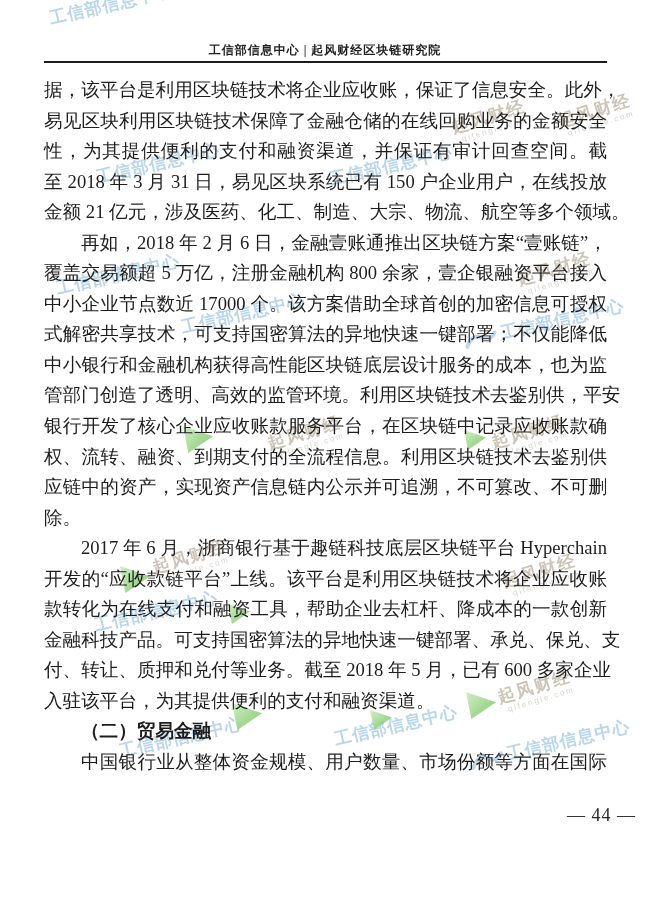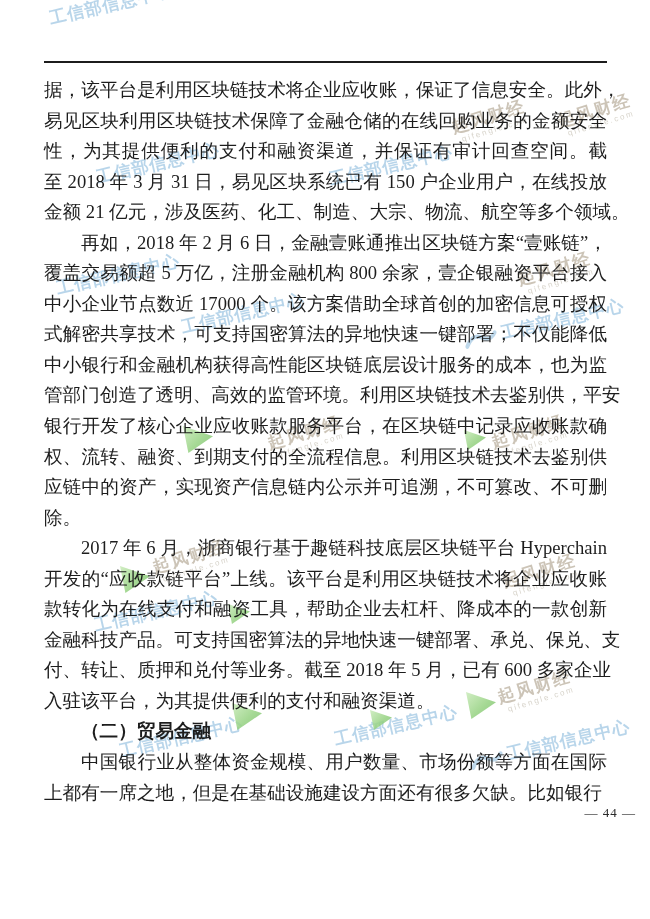--- a/index.html
+++ b/index.html
@@ -34,21 +34,21 @@
     text-justify:inter-ideograph;
     white-space:nowrap;
     overflow:visible;
   }
   .line.plast{text-align-last:left;font-family:Liberation Serif, serif;}
   .line.indent{padding-left:37px;}
   .line.bold{font-weight:bold;}
   
   .page-num{
     position:absolute;top:805px;right:14px;
-    font-size:13px;letter-spacing:1px;color:#2a2a2a;z-index:2;
+    font-size:18px;letter-spacing:1px;color:#2a2a2a;z-index:2;
   }
   
   .wm-layer{position:absolute;inset:0;z-index:1;pointer-events:none;}
   .wm-blue{
     position:absolute;display:flex;align-items:center;gap:4px;
     transform:rotate(-13deg);white-space:nowrap;
     color:rgba(125,178,216,.55);font-weight:bold;font-size:17px;
     letter-spacing:1px;
   }
   .wm-blue svg{flex:0 0 auto;}
@@ -151,20 +151,21 @@
 
     <div class="wm-tri" style="left:183px;top:426px"></div>
     <div class="wm-tri small" style="left:464px;top:430px"></div>
     <div class="wm-tri" style="left:120px;top:566px"></div>
     <div class="wm-tri small" style="left:228px;top:604px"></div>
     <div class="wm-tri" style="left:466px;top:692px"></div>
     <div class="wm-tri small" style="left:370px;top:710px"></div>
     <div class="wm-tri" style="left:232px;top:703px"></div>
   </div>
 
+  <div class="hdr-text">工信部信息中心 | 起风财经区块链研究院</div>
   <div class="hdr-rule"></div>
 
   <div class="doc-body">
       <div class="line">据，该平台是利用区块链技术将企业应收账，保证了信息安全。此外，</div>
       <div class="line">易见区块利用区块链技术保障了金融仓储的在线回购业务的金额安全</div>
       <div class="line">性，为其提供便利的支付和融资渠道，并保证有审计回查空间。截</div>
       <div class="line">至 2018 年 3 月 31 日，易见区块系统已有 150 户企业用户，在线投放</div>
       <div class="line plast">金额 21 亿元，涉及医药、化工、制造、大宗、物流、航空等多个领域。</div>
       <div class="line indent">再如，2018 年 2 月 6 日，金融壹账通推出区块链方案“壹账链”，</div>
       <div class="line">覆盖交易额超 5 万亿，注册金融机构 800 余家，壹企银融资平台接入</div>
@@ -177,18 +178,17 @@
       <div class="line">应链中的资产，实现资产信息链内公示并可追溯，不可篡改、不可删</div>
       <div class="line plast">除。</div>
       <div class="line indent">2017 年 6 月，浙商银行基于趣链科技底层区块链平台 Hyperchain</div>
       <div class="line">开发的“应收款链平台”上线。该平台是利用区块链技术将企业应收账</div>
       <div class="line">款转化为在线支付和融资工具，帮助企业去杠杆、降成本的一款创新</div>
       <div class="line">金融科技产品。可支持国密算法的异地快速一键部署、承兑、保兑、支</div>
       <div class="line">付、转让、质押和兑付等业务。截至 2018 年 5 月，已有 600 多家企业</div>
       <div class="line plast">入驻该平台，为其提供便利的支付和融资渠道。</div>
       <div class="line indent plast bold">（二）贸易金融</div>
       <div class="line indent">中国银行业从整体资金规模、用户数量、市场份额等方面在国际</div>
-      <div class="line plast">上都有一席之地，但是在基础设施建设方面还有很多欠缺。比如银行</div>
     </div>
 
   <div class="page-num">— 44 —</div>
 
 </div>
 
 </body></html>

